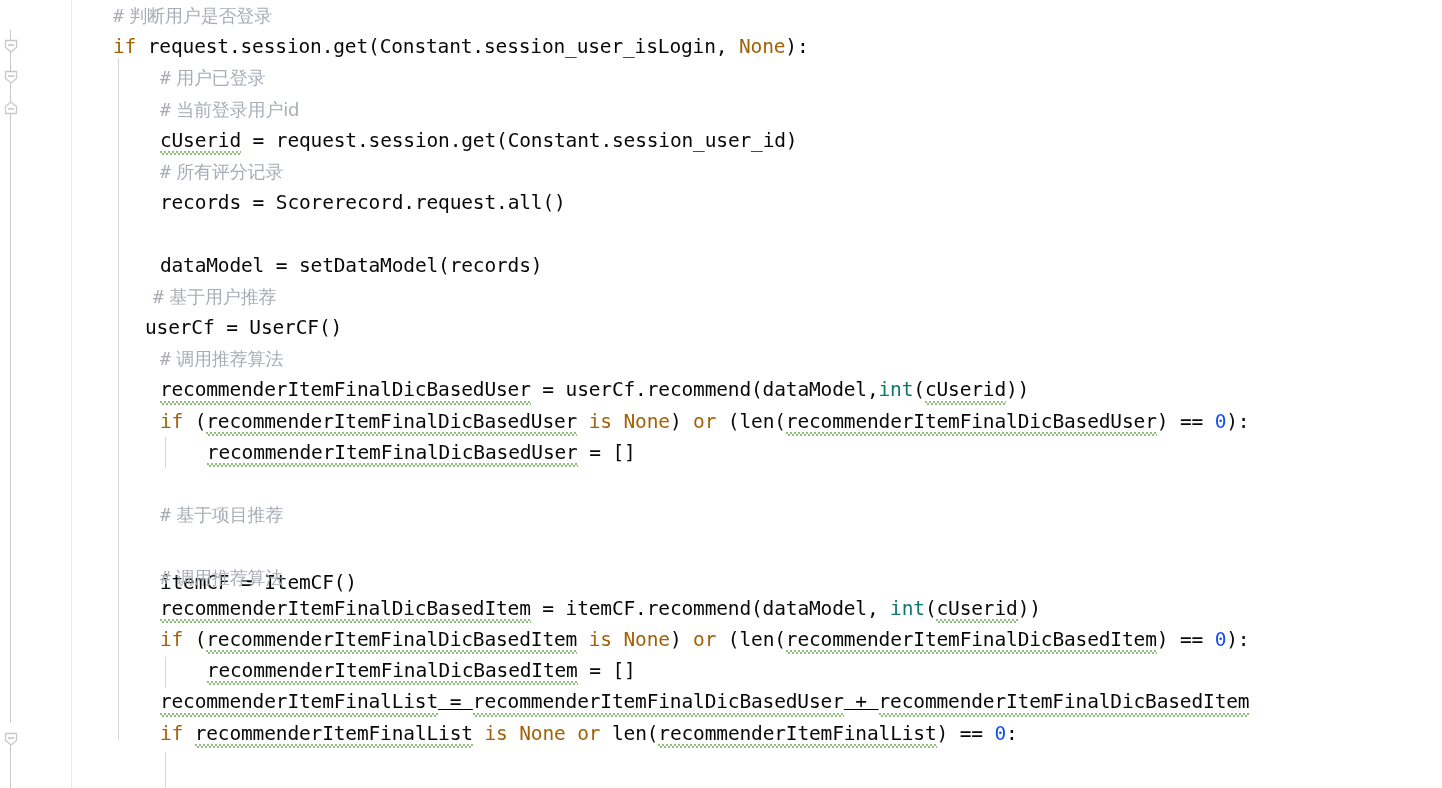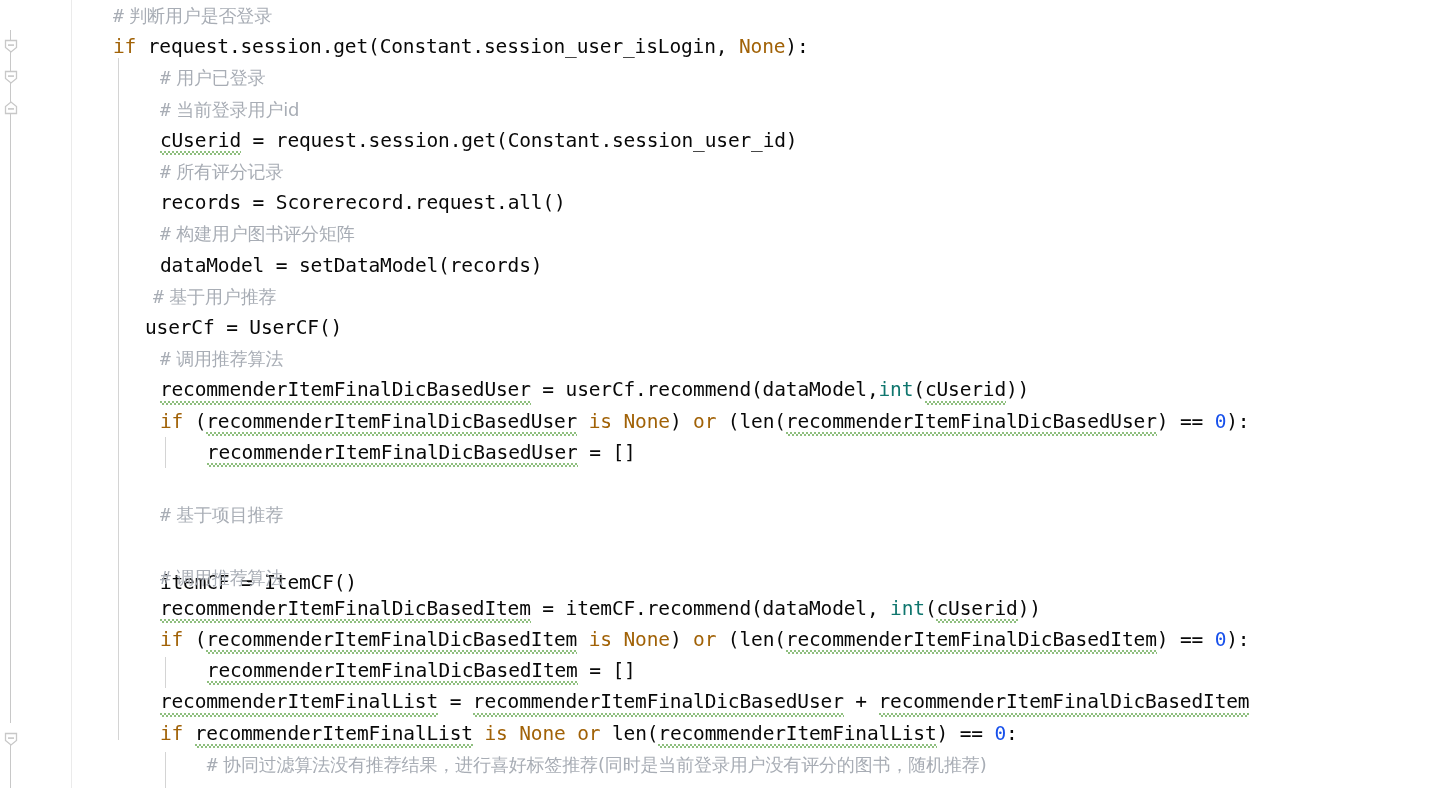--- a/index.html
+++ b/index.html
@@ -147,33 +147,31 @@
     <div class="indent-guide" style="left:93px; top:657px; height:31px;"></div>
     <div class="indent-guide" style="left:93px; top:752px; height:36px;"></div>
 
   <div class="code-line tk-comment" style="top: 0px; left: 41px;"><span class="hash">#</span> 判断用户是否登录</div>
       <div class="code-line" style="top: 31.2px; left: 41px;"><span class="tk-kw">if</span><span class="tk-plain"> </span><span class="tk-plain">request</span><span class="tk-plain">.</span><span class="tk-plain">session</span><span class="tk-plain">.</span><span class="tk-plain">get</span><span class="tk-plain">(</span><span class="tk-plain">Constant</span><span class="tk-plain">.</span><span class="tk-plain">session_user_isLogin</span><span class="tk-plain">, </span><span class="tk-kw">None</span><span class="tk-plain">):</span></div>
       <div class="code-line tk-comment" style="top: 62.4px; left: 87.9px;"><span class="hash">#</span> 用户已登录</div>
       <div class="code-line tk-comment" style="top: 93.6px; left: 87.9px;"><span class="hash">#</span> 当前登录用户id</div>
       <div class="code-line" style="top: 124.8px; left: 87.9px;"><span class="squiggle tk-plain">cUserid</span><span class="tk-plain"> = </span><span class="tk-plain">request</span><span class="tk-plain">.</span><span class="tk-plain">session</span><span class="tk-plain">.</span><span class="tk-plain">get</span><span class="tk-plain">(</span><span class="tk-plain">Constant</span><span class="tk-plain">.</span><span class="tk-plain">session_user_id</span><span class="tk-plain">)</span></div>
       <div class="code-line tk-comment" style="top: 156px; left: 87.9px;"><span class="hash">#</span> 所有评分记录</div>
       <div class="code-line" style="top: 187.2px; left: 87.9px;"><span class="tk-plain">records</span><span class="tk-plain"> = </span><span class="tk-plain">Scorerecord</span><span class="tk-plain">.</span><span class="tk-plain">request</span><span class="tk-plain">.</span><span class="tk-plain">all</span><span class="tk-plain">()</span></div>
-      <div class="code-line tk-comment" style="top: 218.4px; left: 87.9px;"><span class="hash">#</span> 构建用户图书评分矩阵</div>
       <div class="code-line" style="top: 249.6px; left: 87.9px;"><span class="tk-plain">dataModel</span><span class="tk-plain"> = </span><span class="tk-plain">setDataModel</span><span class="tk-plain">(</span><span class="tk-plain">records</span><span class="tk-plain">)</span></div>
       <div class="code-line tk-comment" style="top: 280.8px; left: 81px;"><span class="hash">#</span> 基于用户推荐</div>
       <div class="code-line" style="top: 312px; left: 73px;"><span class="tk-plain">userCf</span><span class="tk-plain"> = </span><span class="tk-plain">UserCF</span><span class="tk-plain">()</span></div>
       <div class="code-line tk-comment" style="top: 343.2px; left: 87.9px;"><span class="hash">#</span> 调用推荐算法</div>
       <div class="code-line" style="top: 374.4px; left: 87.9px;"><span class="squiggle tk-plain">recommenderItemFinalDicBasedUser</span><span class="tk-plain"> = </span><span class="tk-plain">userCf</span><span class="tk-plain">.</span><span class="tk-plain">recommend</span><span class="tk-plain">(</span><span class="tk-plain">dataModel</span><span class="tk-plain">,</span><span class="tk-builtin">int</span><span class="tk-plain">(</span><span class="squiggle tk-plain">cUserid</span><span class="tk-plain">))</span></div>
       <div class="code-line" style="top: 405.6px; left: 87.9px;"><span class="tk-kw">if</span><span class="tk-plain"> (</span><span class="squiggle tk-plain">recommenderItemFinalDicBasedUser</span><span class="tk-plain"> </span><span class="tk-kw">is</span><span class="tk-plain"> </span><span class="tk-kw">None</span><span class="tk-plain">) </span><span class="tk-kw">or</span><span class="tk-plain"> (</span><span class="tk-plain">len</span><span class="tk-plain">(</span><span class="squiggle tk-plain">recommenderItemFinalDicBasedUser</span><span class="tk-plain">) == </span><span class="tk-num">0</span><span class="tk-plain">):</span></div>
       <div class="code-line" style="top: 436.8px; left: 134.8px;"><span class="squiggle tk-plain">recommenderItemFinalDicBasedUser</span><span class="tk-plain"> = []</span></div>
       <div class="code-line" style="top: 468px; left: 87.9px;">&nbsp;</div>
       <div class="code-line tk-comment" style="top: 499.2px; left: 87.9px;"><span class="hash">#</span> 基于项目推荐</div>
       <div class="code-line" style="top: 542px; left: 87.9px; margin-top: 25px;"><span class="tk-plain">itemCF</span><span class="tk-plain"> = </span><span class="tk-plain">ItemCF</span><span class="tk-plain">()</span></div>
       <div class="code-line tk-comment" style="top: 561.6px; left: 87.9px;"><span class="hash">#</span> 调用推荐算法</div>
       <div class="code-line" style="top: 592.8px; left: 87.9px;"><span class="squiggle tk-plain">recommenderItemFinalDicBasedItem</span><span class="tk-plain"> = </span><span class="tk-plain">itemCF</span><span class="tk-plain">.</span><span class="tk-plain">recommend</span><span class="tk-plain">(</span><span class="tk-plain">dataModel</span><span class="tk-plain">, </span><span class="tk-builtin">int</span><span class="tk-plain">(</span><span class="squiggle tk-plain">cUserid</span><span class="tk-plain">))</span></div>
       <div class="code-line" style="top: 624px; left: 87.9px;"><span class="tk-kw">if</span><span class="tk-plain"> (</span><span class="squiggle tk-plain">recommenderItemFinalDicBasedItem</span><span class="tk-plain"> </span><span class="tk-kw">is</span><span class="tk-plain"> </span><span class="tk-kw">None</span><span class="tk-plain">) </span><span class="tk-kw">or</span><span class="tk-plain"> (</span><span class="tk-plain">len</span><span class="tk-plain">(</span><span class="squiggle tk-plain">recommenderItemFinalDicBasedItem</span><span class="tk-plain">) == </span><span class="tk-num">0</span><span class="tk-plain">):</span></div>
       <div class="code-line" style="top: 655.2px; left: 134.8px;"><span class="squiggle tk-plain">recommenderItemFinalDicBasedItem</span><span class="tk-plain"> = []</span></div>
-      <div class="code-line" style="top: 686.4px; left: 87.9px;"><span class="squiggle tk-plain">recommenderItemFinalList</span><span class="tk-plain"> = </span><span class="squiggle tk-plain">recommenderItemFinalDicBasedUser</span><span class="tk-plain"> + </span><span class="squiggle tk-plain">recommenderItemFinalDicBasedItem</span></div>
+      <div class="code-line" style="top: 686.4px; left: 87.9px; text-decoration: underline;"><span class="squiggle tk-plain">recommenderItemFinalList</span><span class="tk-plain"> = </span><span class="squiggle tk-plain">recommenderItemFinalDicBasedUser</span><span class="tk-plain"> + </span><span class="squiggle tk-plain">recommenderItemFinalDicBasedItem</span></div>
       <div class="code-line" style="top: 717.6px; left: 87.9px;"><span class="tk-kw">if</span><span class="tk-plain"> </span><span class="squiggle tk-plain">recommenderItemFinalList</span><span class="tk-plain"> </span><span class="tk-kw">is</span><span class="tk-plain"> </span><span class="tk-kw">None</span><span class="tk-plain"> </span><span class="tk-kw">or</span><span class="tk-plain"> </span><span class="tk-plain">len</span><span class="tk-plain">(</span><span class="squiggle tk-plain">recommenderItemFinalList</span><span class="tk-plain">) == </span><span class="tk-num">0</span><span class="tk-plain">:</span></div>
-      <div class="code-line tk-comment" style="top: 748.8px; left: 134.8px;"><span class="hash">#</span> 协同过滤算法没有推荐结果，进行喜好标签推荐(同时是当前登录用户没有评分的图书，随机推荐)</div>
     </div>
 
 </div>
 
 </body></html>

